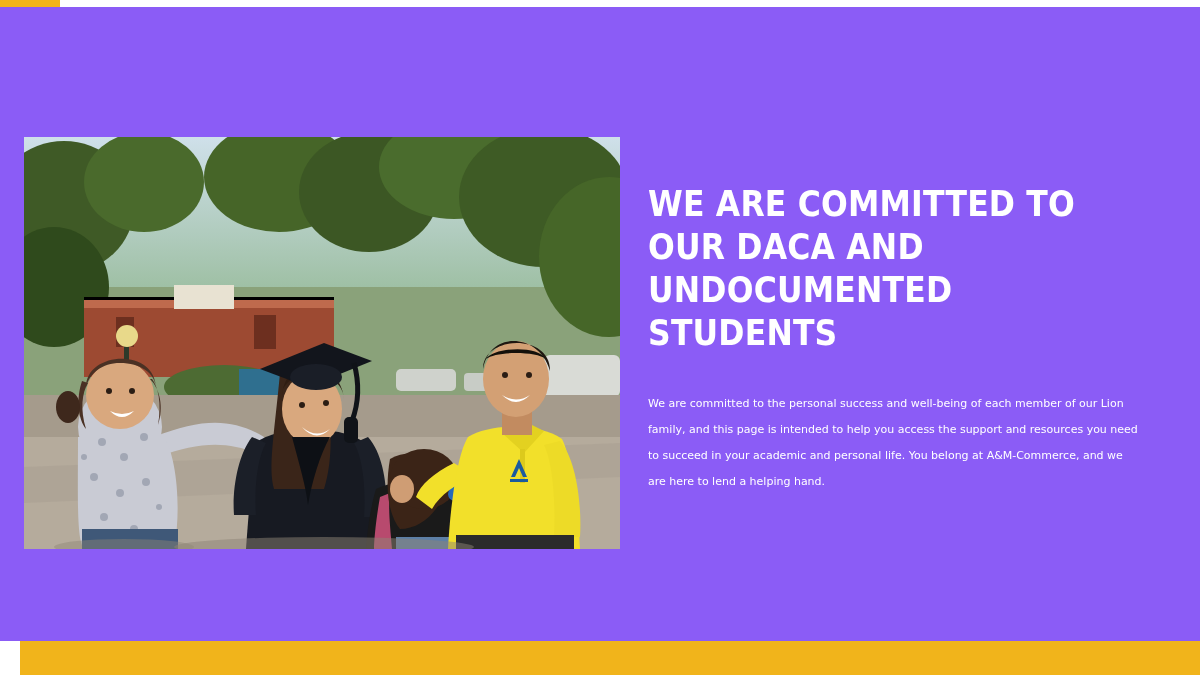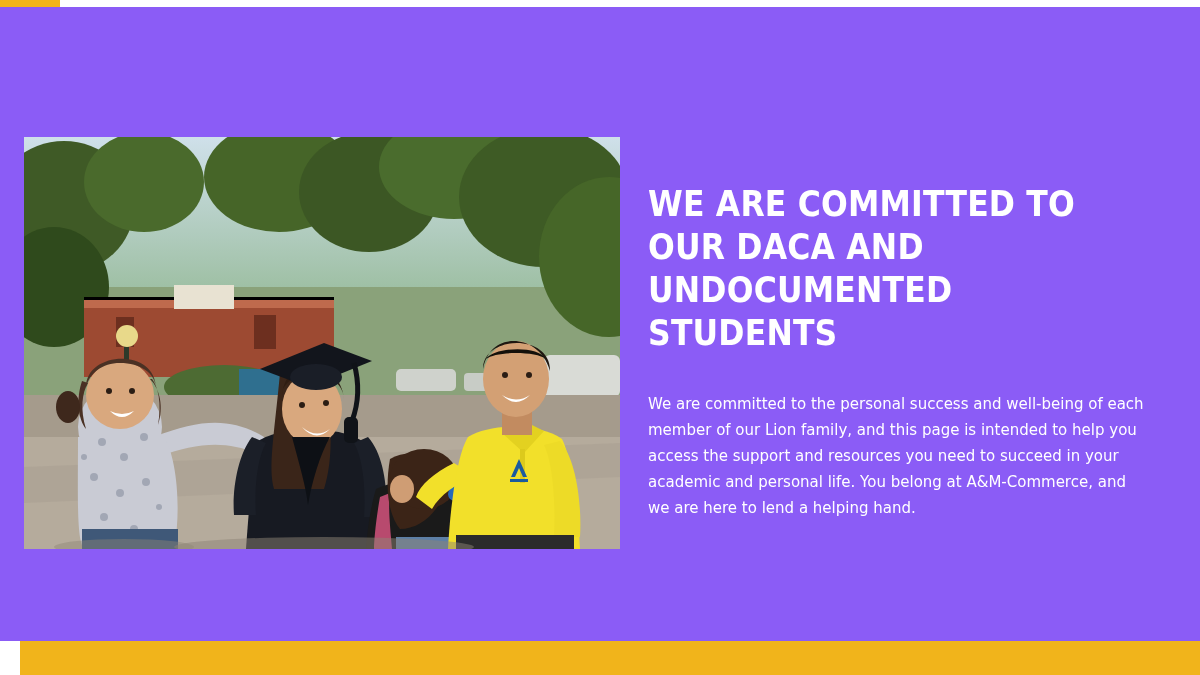--- a/index.html
+++ b/index.html
@@ -80,21 +80,21 @@
     font-size: 35px;
     line-height: 43px;
     letter-spacing: 0.2px;
     text-transform: uppercase;
     font-stretch: condensed;
   }
   .body-copy {
     margin: 36px 0 0 0;
     color: #ffffff;
     font-family: "DejaVu Sans", sans-serif;
-    font-size: 15px;
+    font-size: 11px;
     line-height: 26px;
     max-width: 496px;
   }
 </style>
 </head>
 <body>
 
 <div class="page">
 
   <div class="top-left-stripe"></div>

